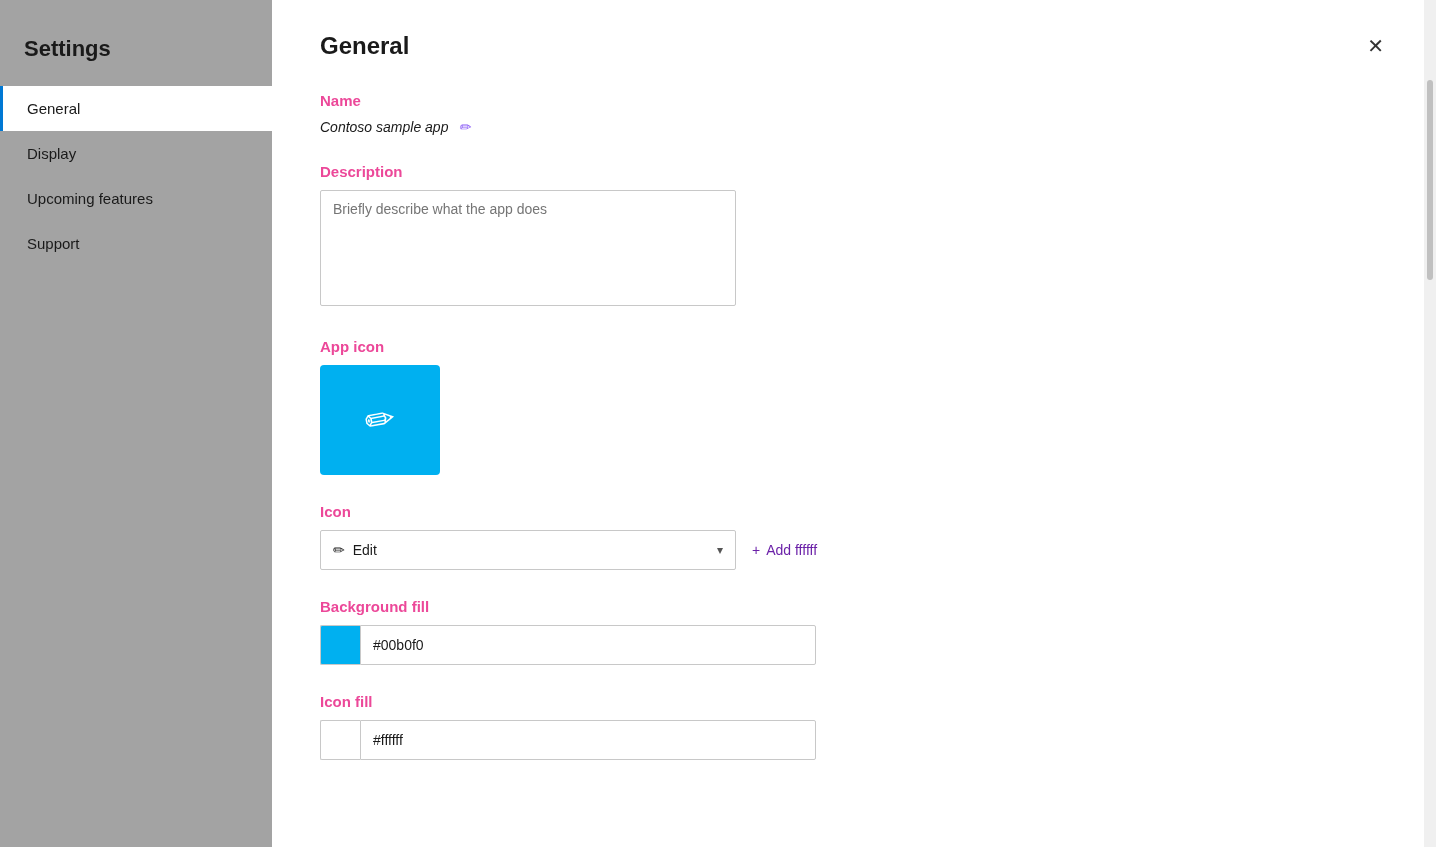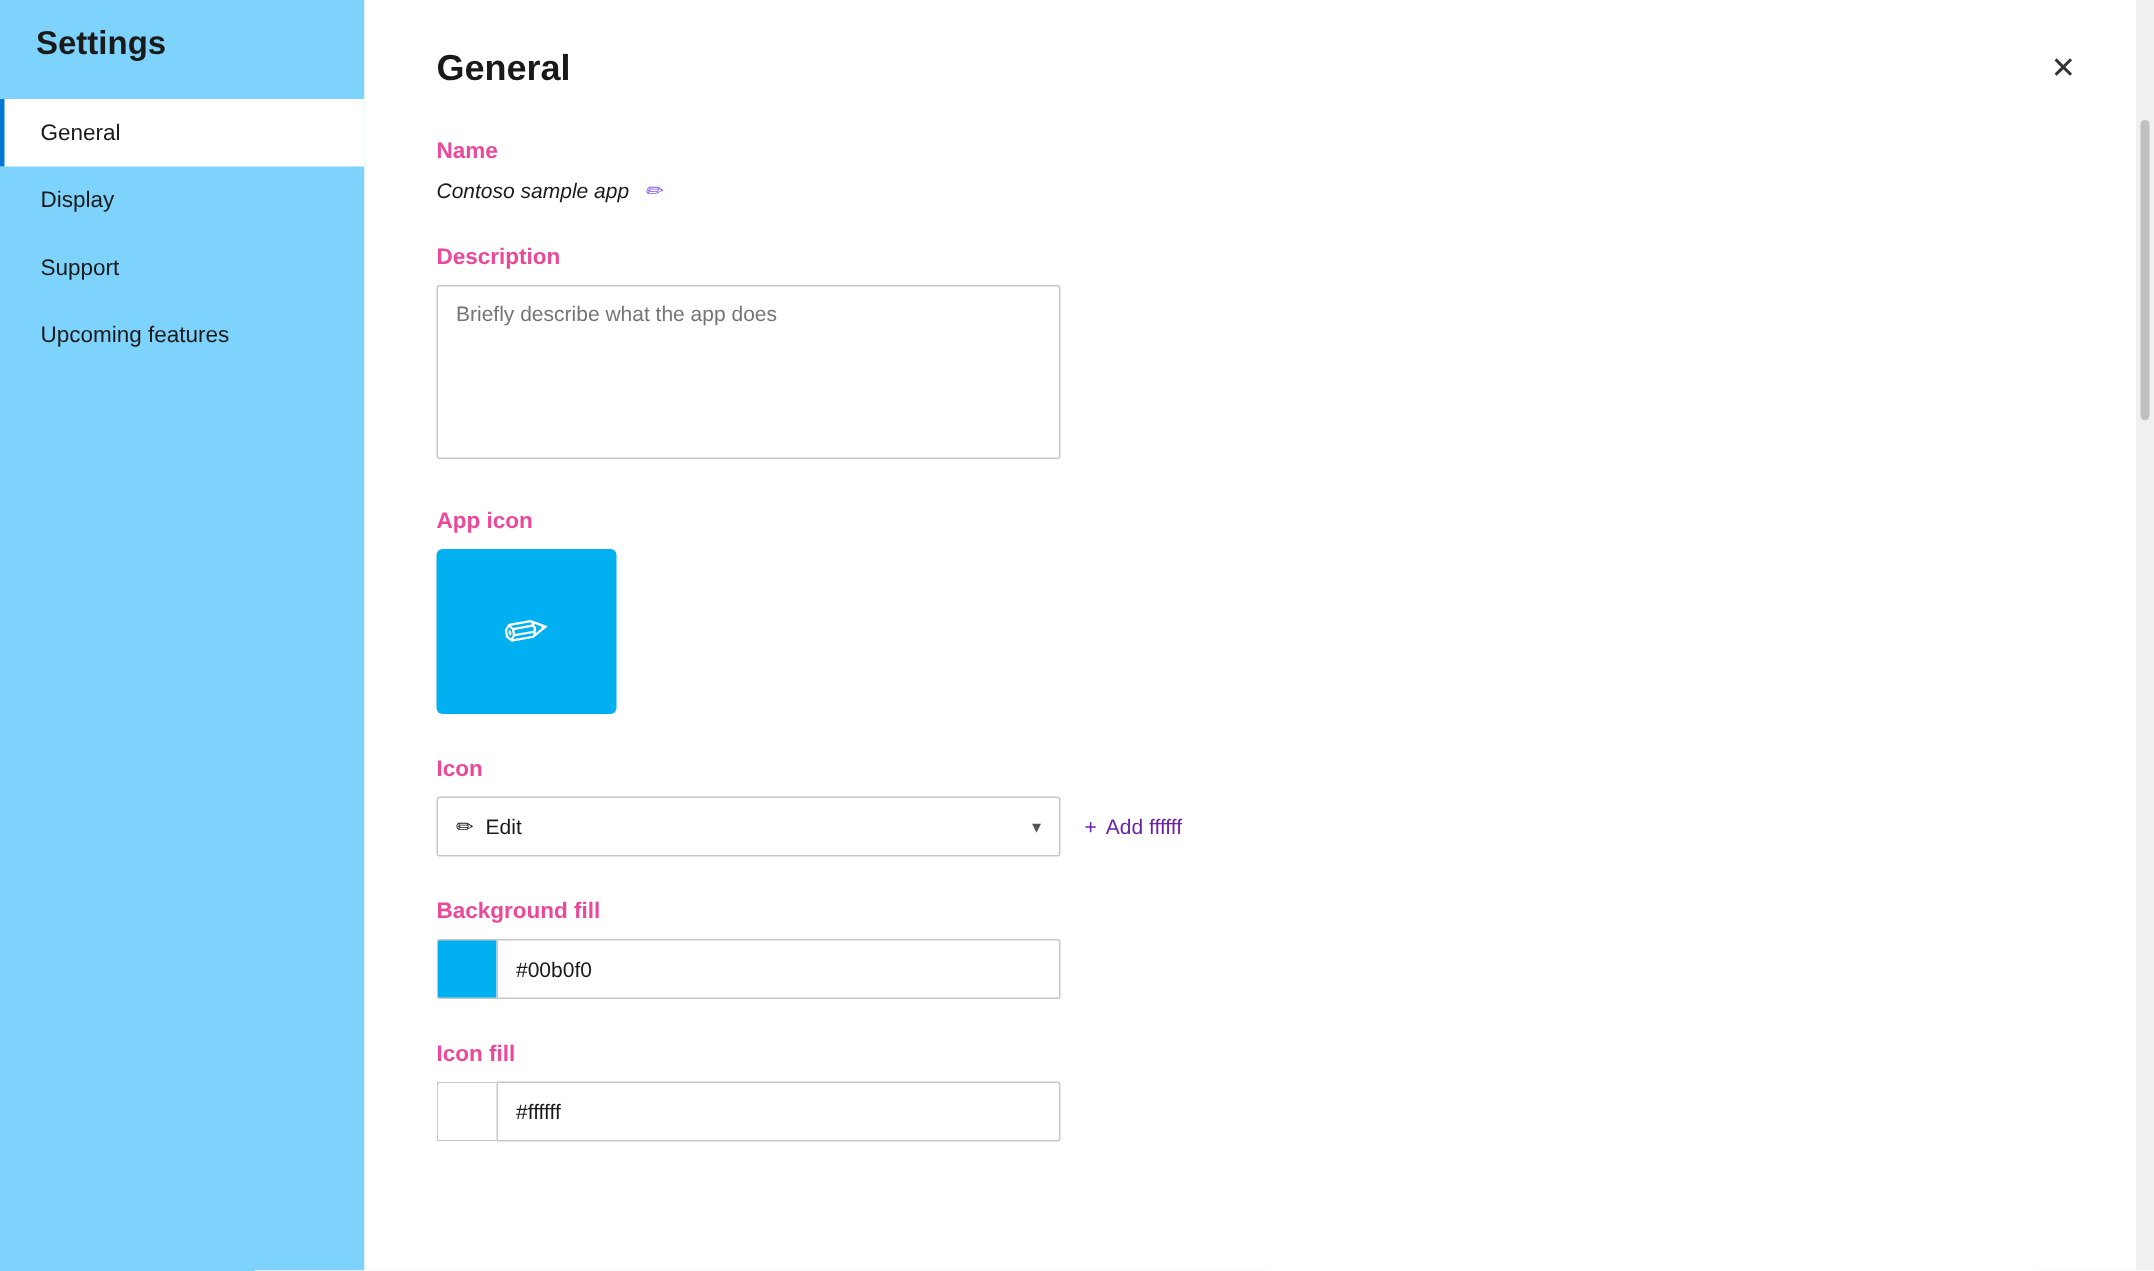--- a/index.html
+++ b/index.html
@@ -12,23 +12,24 @@
       font-family: 'Segoe UI', -apple-system, BlinkMacSystemFont, sans-serif;
       background: #f5f5f5;
       display: flex;
       height: 847px;
       width: 1436px;
       overflow: hidden;
     }
 
     
     .sidebar {
-      width: 243px;
-      background: #7dd3fc;
+      width: 272px;
+      background: #a3a3a3;
       height: 100%;
+      padding-top: 20px;
       flex-shrink: 0;
     }
 
     .sidebar-title {
       font-size: 22px;
       font-weight: 600;
       color: #1a1a1a;
       padding: 16px 24px 24px 24px;
     }
 
@@ -197,21 +198,21 @@
       width: 40px;
       height: 40px;
       border: 1px solid #c8c8c8;
       border-right: none;
       border-radius: 2px 0 0 2px;
       cursor: pointer;
       flex-shrink: 0;
     }
 
     .color-input {
-      width: 376px;
+      width: 456px;
       height: 40px;
       border: 1px solid #c8c8c8;
       border-radius: 0 2px 2px 0;
       padding: 0 12px;
       font-size: 14px;
       color: #1a1a1a;
       outline: none;
       font-family: inherit;
     }
 
@@ -245,24 +246,24 @@
 <div class="sidebar">
   <div class="sidebar-title">Settings</div>
 
   <div class="sidebar-item active">
     <span>General</span>
   </div>
   <div class="sidebar-item">
     <span>Display</span>
   </div>
   <div class="sidebar-item">
+    <span>Upcoming features</span>
+  </div>
+  <div class="sidebar-item">
     <span>Support</span>
-  </div>
-  <div class="sidebar-item">
-    <span>Upcoming features</span>
   </div>
 </div>
 
 <div class="main-wrapper">
   <div class="main-content">
 
     <div class="page-header">
       <h1 class="page-title">General</h1>
       <button class="close-btn">✕</button>
     </div>

